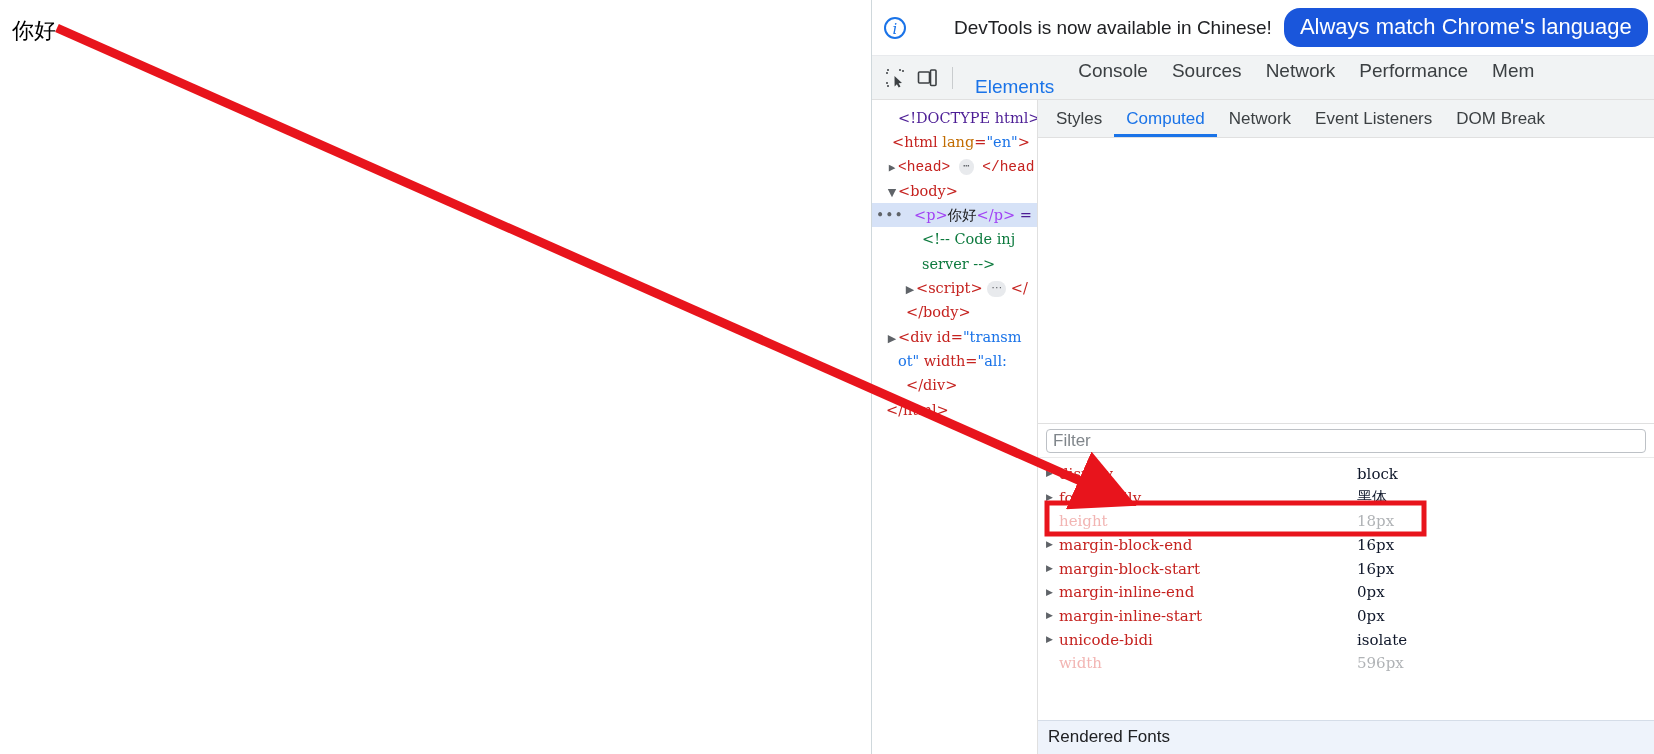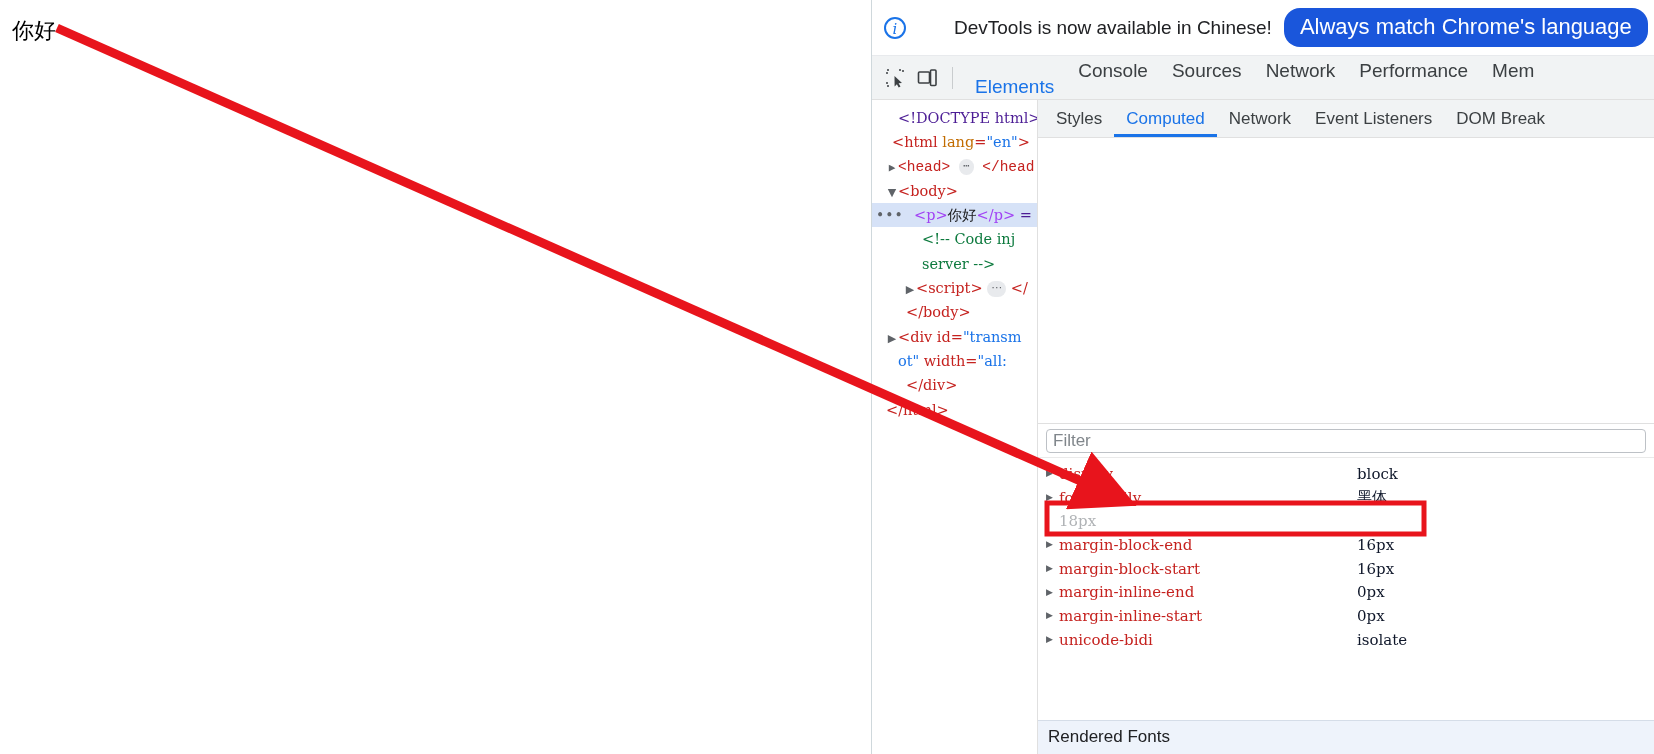--- a/index.html
+++ b/index.html
@@ -421,20 +421,21 @@
         </div>
 
         <div class="prop">
           <span class="arrow">▶</span>
           <span class="pname">font-family</span>
           <span class="pval cjk">黑体</span>
         </div>
 
         <div class="prop inherited">
           <span class="arrow"></span>
+          <span class="pname">height</span>
           <span class="pval">18px</span>
         </div>
 
         <div class="prop">
           <span class="arrow">▶</span>
           <span class="pname">margin-block-end</span>
           <span class="pval">16px</span>
         </div>
 
         <div class="prop">
@@ -454,20 +455,25 @@
           <span class="pname">margin-inline-start</span>
           <span class="pval">0px</span>
         </div>
 
         <div class="prop">
           <span class="arrow">▶</span>
           <span class="pname">unicode-bidi</span>
           <span class="pval">isolate</span>
         </div>
 
+        <div class="prop inherited">
+          <span class="arrow"></span>
+          <span class="pname">width</span>
+          <span class="pval">596px</span>
+        </div>
 
       </div>
 
       <div id="rendered-fonts">
         <span>Rendered Fonts</span>
       </div>
 
     </div>
   </div>
 </div>

